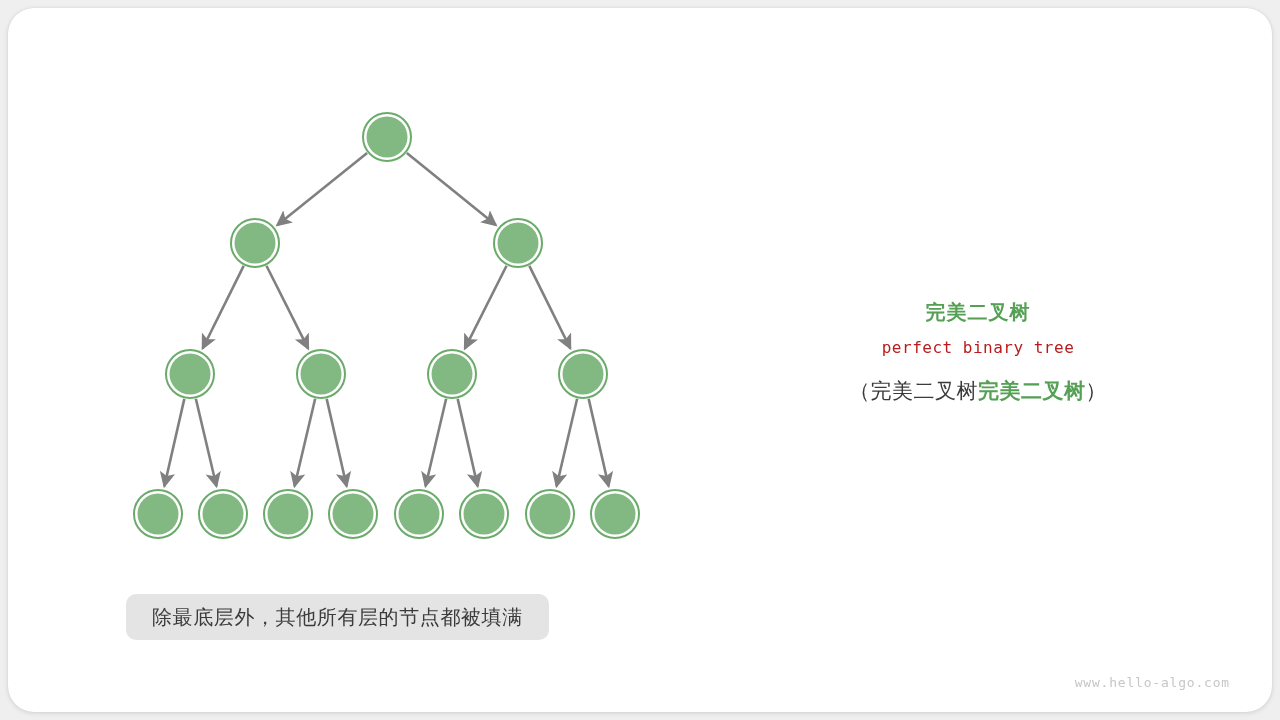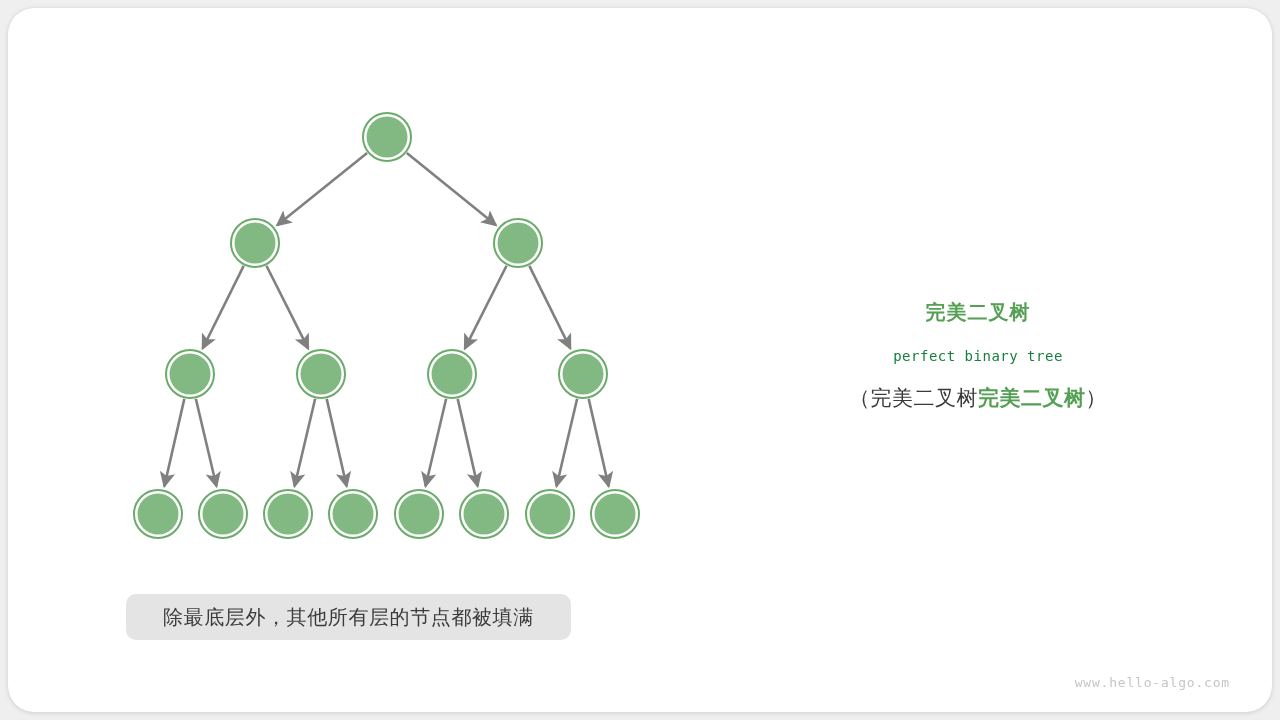--- a/index.html
+++ b/index.html
@@ -39,21 +39,21 @@
     width: 760px;
     height: 580px;
   }
 
   
   #caption-pill {
     position: absolute;
     left: 118px;
     top: 586px;
     height: 46px;
-    padding: 0 37px;
+    padding: 0 26px;
     display: flex;
     align-items: center;
     justify-content: center;
     background: #e4e4e4;
     border-radius: 10px;
     box-sizing: border-box;
   }
   #caption-pill .caption-text {
     font-size: 20px;
     color: #3b3b3b;
@@ -72,23 +72,23 @@
   }
   #legend .legend-title {
     font-size: 20px;
     font-weight: bold;
     color: #55a055;
     letter-spacing: 1px;
     line-height: 1.2;
     font-family: "Liberation Sans", "DejaVu Sans", sans-serif;
   }
   #legend .legend-latin {
-    margin-top: 24px;
-    font-size: 14px;
-    color: #15803d;
+    margin-top: 14px;
+    font-size: 16px;
+    color: #b91c1c;
     letter-spacing: 0.5px;
     font-family: "DejaVu Sans Mono", "Liberation Mono", monospace;
   }
   #legend .legend-alt {
     margin-top: 20px;
     font-size: 21px;
     color: #3a3a3a;
     letter-spacing: 0.5px;
     font-family: "Liberation Sans", "DejaVu Sans", sans-serif;
     white-space: nowrap;

